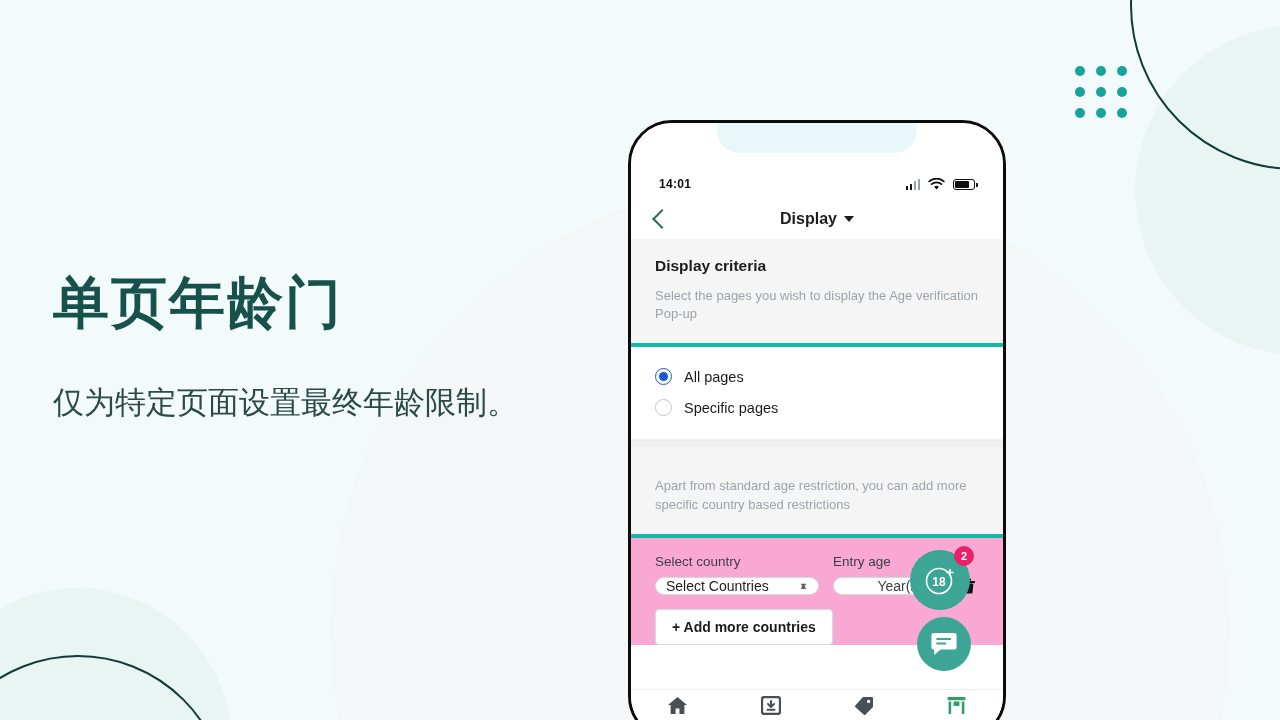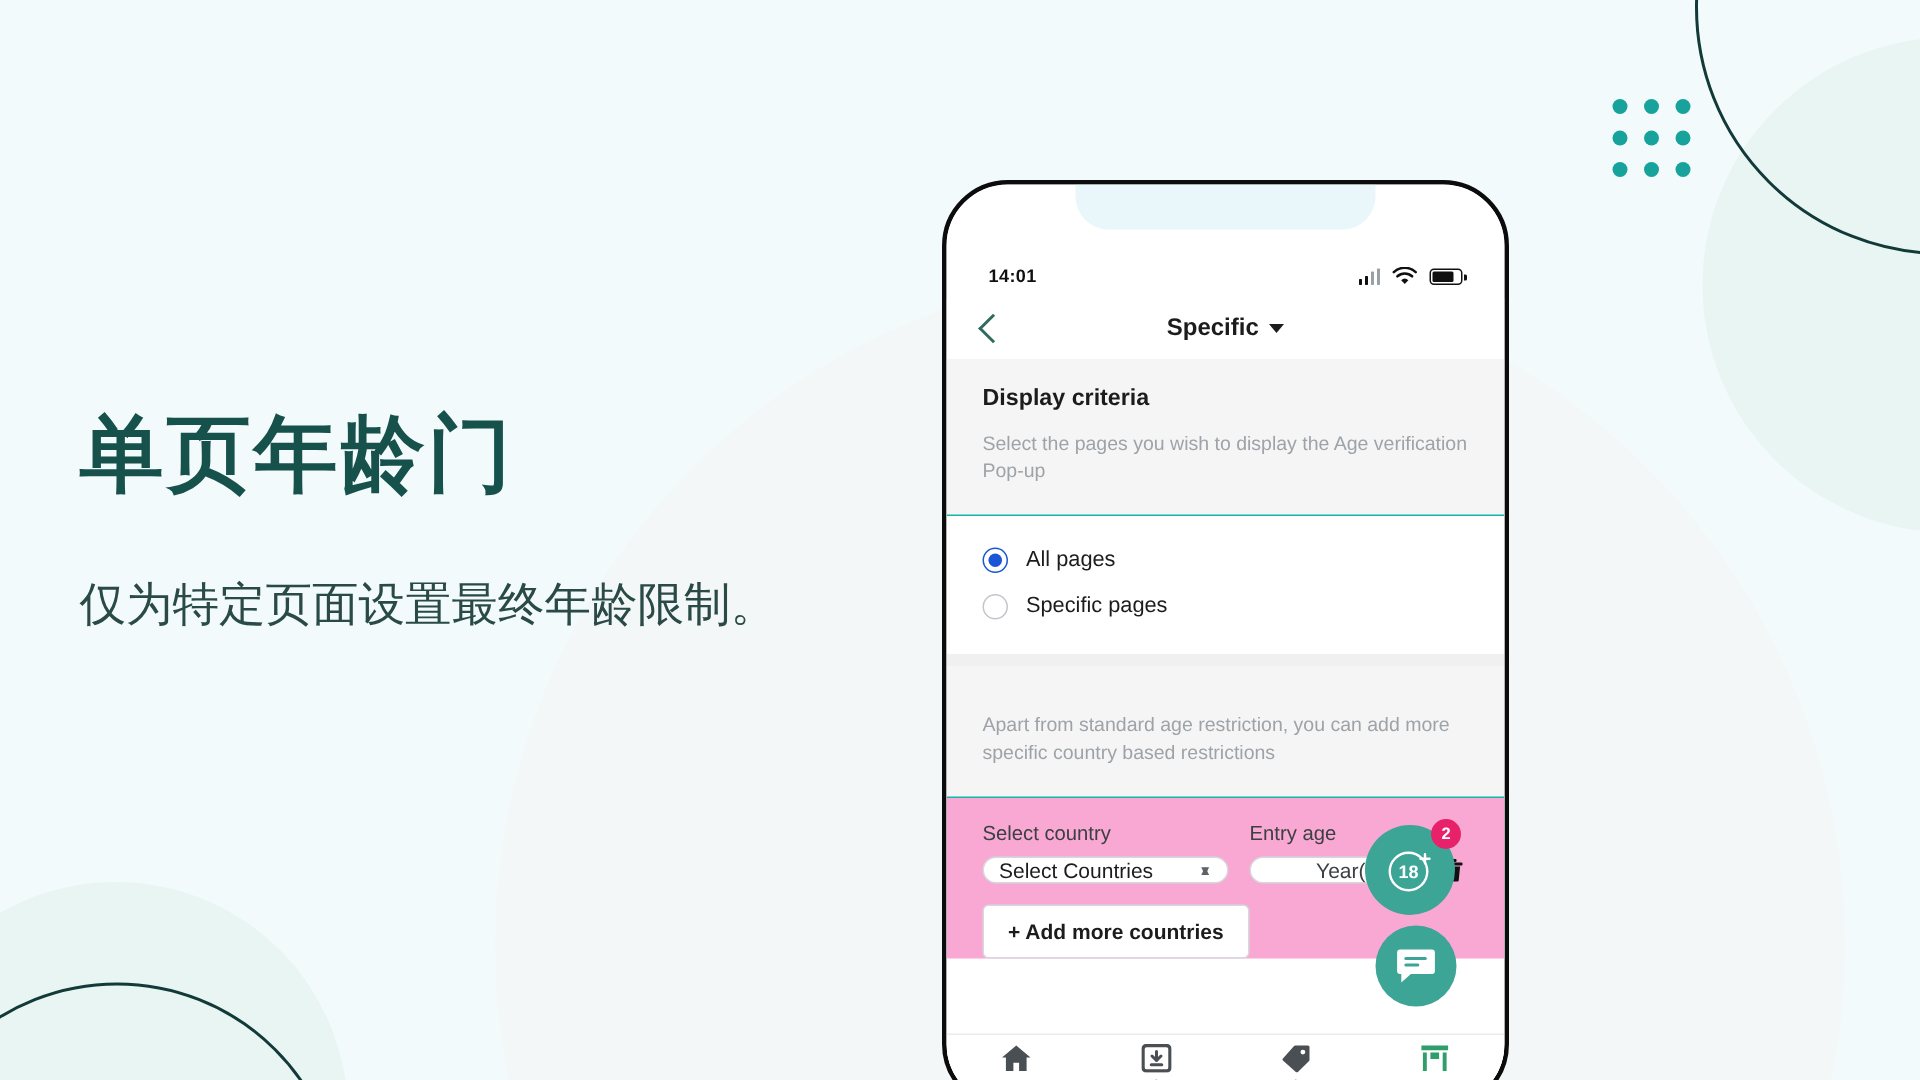--- a/index.html
+++ b/index.html
@@ -103,26 +103,26 @@
   #header-title-wrap {
     position:absolute; left:0; right:0; text-align:center;
     display:flex; align-items:center; justify-content:center; gap:7px;
   }
   #header-title { font-size:16px; font-weight:700; color:#1C1C1C; }
   #header-caret { width:0;height:0;border-left:5px solid transparent;border-right:5px solid transparent;border-top:6px solid #1C1C1C; }
 
   
   #app-body { flex:1; overflow:hidden; background:#FFFFFF; display:flex; flex-direction:column; }
 
-  .section-head { background:#F5F5F5; padding:18px 7px 20px 24px; border-bottom:1px solid #14b8a6; }
+  .section-head { background:#F5F5F5; padding:18px 7px 20px 24px; border-bottom:4px solid #14b8a6; }
   .section-title { font-size:15.5px; font-weight:700; color:#1C1C1C; }
   .section-desc { margin-top:12px; font-size:13px; line-height:1.4; color:#9EA3A8; }
 
   .radio-group { background:#FFFFFF; padding:14px 24px 16px 24px; }
-  .radio-row { display:flex; gap:12px; padding:7px 0; cursor:pointer; }
+  .radio-row { display:flex; align-items:center; gap:12px; padding:7px 0; cursor:pointer; }
   .radio { width:17px; height:17px; border-radius:50%; border:1.7px solid #C2C6CB; flex:none; position:relative; background:#fff; }
   .radio.on { border-color:#1A56D6; }
   .radio.on::after { content:""; position:absolute; inset:3px; border-radius:50%; background:#1A56D6; }
   .radio-label { font-size:14.5px; color:#1C1C1C; }
 
   .divider { height:8px; background:#F0F0F0; }
 
   .form-area { background:#f9a8d4; padding:16px 24px 0 24px; }
   .field-row { display:flex; gap:14px; }
   .field { display:flex; flex-direction:column; }
@@ -220,21 +220,21 @@
         </svg>
         <span class="batt">
             <i></i>
           </span>
       </div>
     </div>
 
     <div id="app-header">
       <div id="back-chevron"></div>
       <div id="header-title-wrap">
-        <span id="header-title">Specific</span>
+        <span id="header-title">Display</span>
         <span id="header-caret"></span>
       </div>
     </div>
 
     <div id="app-body">
 
       <div class="section-head">
         <div class="section-title">Display criteria</div>
         <div class="section-desc">Select the pages you wish to display the Age verification Pop-up</div>
       </div>

